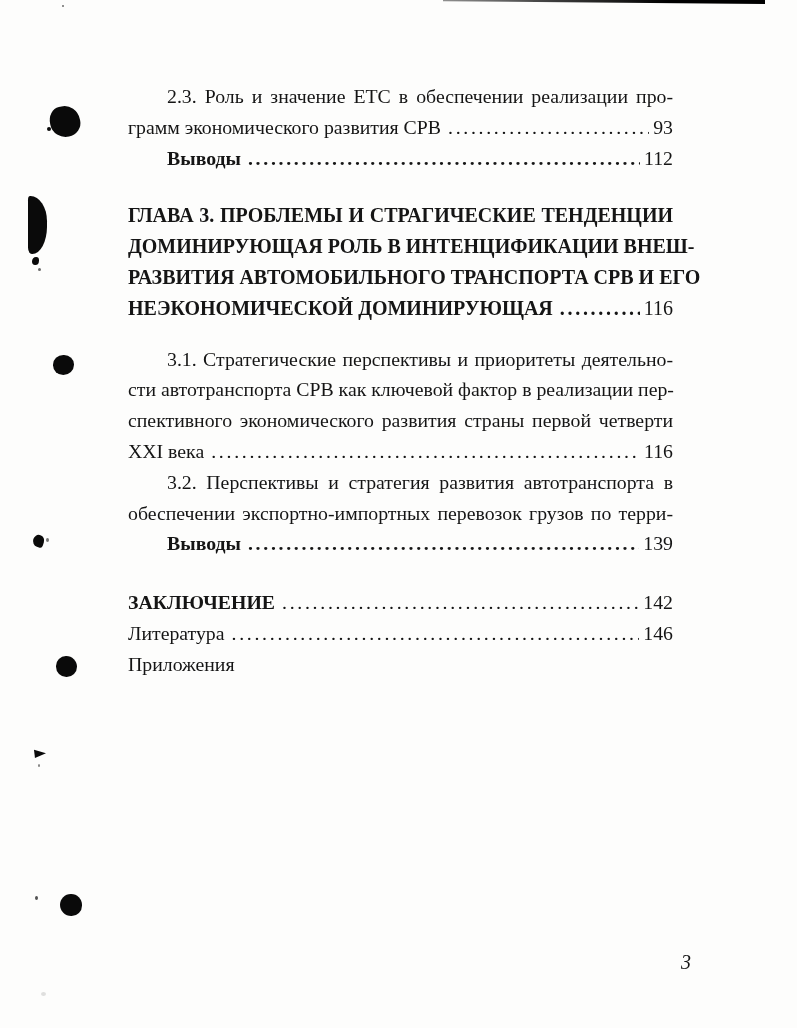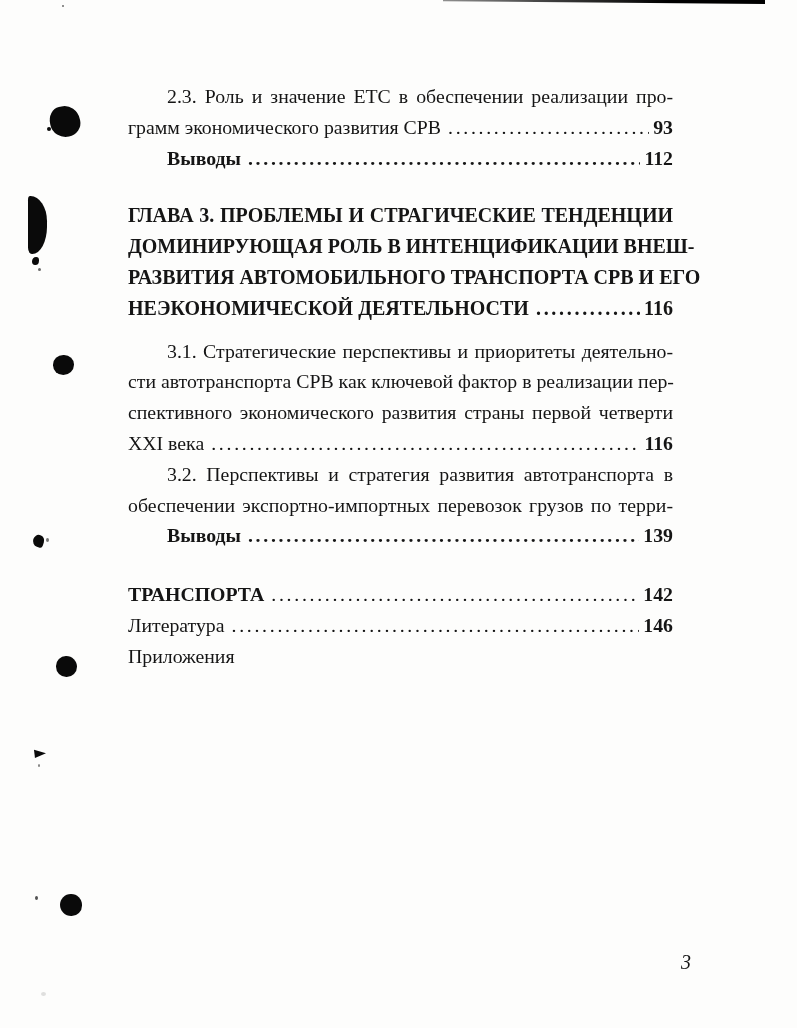--- a/index.html
+++ b/index.html
@@ -19,23 +19,23 @@
   .last{display:flex;align-items:flex-start;}
   .last .txt{white-space:nowrap;}
   .b{font-weight:bold;}
   .i{}
   .heading{font-size:20px;}
   .dots{flex:1 1 auto;min-width:0;overflow:hidden;white-space:nowrap;margin:0 4px 0 7px;}
   .dots::after{
     content:"..................................................................................................................................................................................................";
     letter-spacing:2.7px;
   }
-  .pg{white-space:nowrap;font-weight:bold;font-style:normal;}
+  .pg{white-space:nowrap;font-weight:normal;font-style:normal;}
   .mt-blank{margin-top:27px;}
-  .mt-small{margin-top:12px;}
+  .mt-small{margin-top:20px;}
   .mt-concl{margin-top:28px;}
 
   .page-num{
     position:absolute;left:671px;top:951px;width:30px;
     font-size:20px;font-style:italic;text-align:center;
   }
 
   
   .art{position:absolute;background:#0a0a0a;}
   .topline{
@@ -94,21 +94,21 @@
     <span class="txt b">Выводы</span>
     <span class="dots b"></span>
     <span class="pg">112</span>
   </div>
 
   <div class="mt-blank heading b">
     <div class="tl fill">ГЛАВА 3. ПРОБЛЕМЫ И СТРАГИЧЕСКИЕ ТЕНДЕНЦИИ</div>
     <div class="tl fill">ДОМИНИРУЮЩАЯ РОЛЬ В ИНТЕНЦИФИКАЦИИ ВНЕШ-</div>
     <div class="tl fill">РАЗВИТИЯ АВТОМОБИЛЬНОГО ТРАНСПОРТА СРВ И ЕГО</div>
     <div class="tl last">
-      <span class="txt">НЕЭКОНОМИЧЕСКОЙ ДЕЯТЕЛЬНОСТИ</span>
+      <span class="txt">НЕЭКОНОМИЧЕСКОЙ ДОМИНИРУЮЩАЯ</span>
       <span class="dots"></span>
       <span class="pg">116</span>
     </div>
   </div>
 
   <div class="mt-small">
     <div class="tl fill indent">3.1. Стратегические перспективы и приоритеты деятельно-</div>
     <div class="tl fill">сти автотранспорта СРВ как ключевой фактор в реализации пер-</div>
     <div class="tl fill">спективного экономического развития страны первой четверти</div>
     <div class="tl last">
@@ -123,21 +123,21 @@
     <div class="tl fill">обеспечении экспортно-импортных перевозок грузов по терри-</div>
   </div>
 
   <div class="tl last indent">
     <span class="txt b">Выводы</span>
     <span class="dots b"></span>
     <span class="pg">139</span>
   </div>
 
   <div class="tl last mt-concl">
-    <span class="txt b">ТРАНСПОРТА</span>
+    <span class="txt b">ЗАКЛЮЧЕНИЕ</span>
     <span class="dots"></span>
     <span class="pg">142</span>
   </div>
 
   <div class="tl last">
     <span class="txt i">Литература</span>
     <span class="dots"></span>
     <span class="pg">146</span>
   </div>
 

